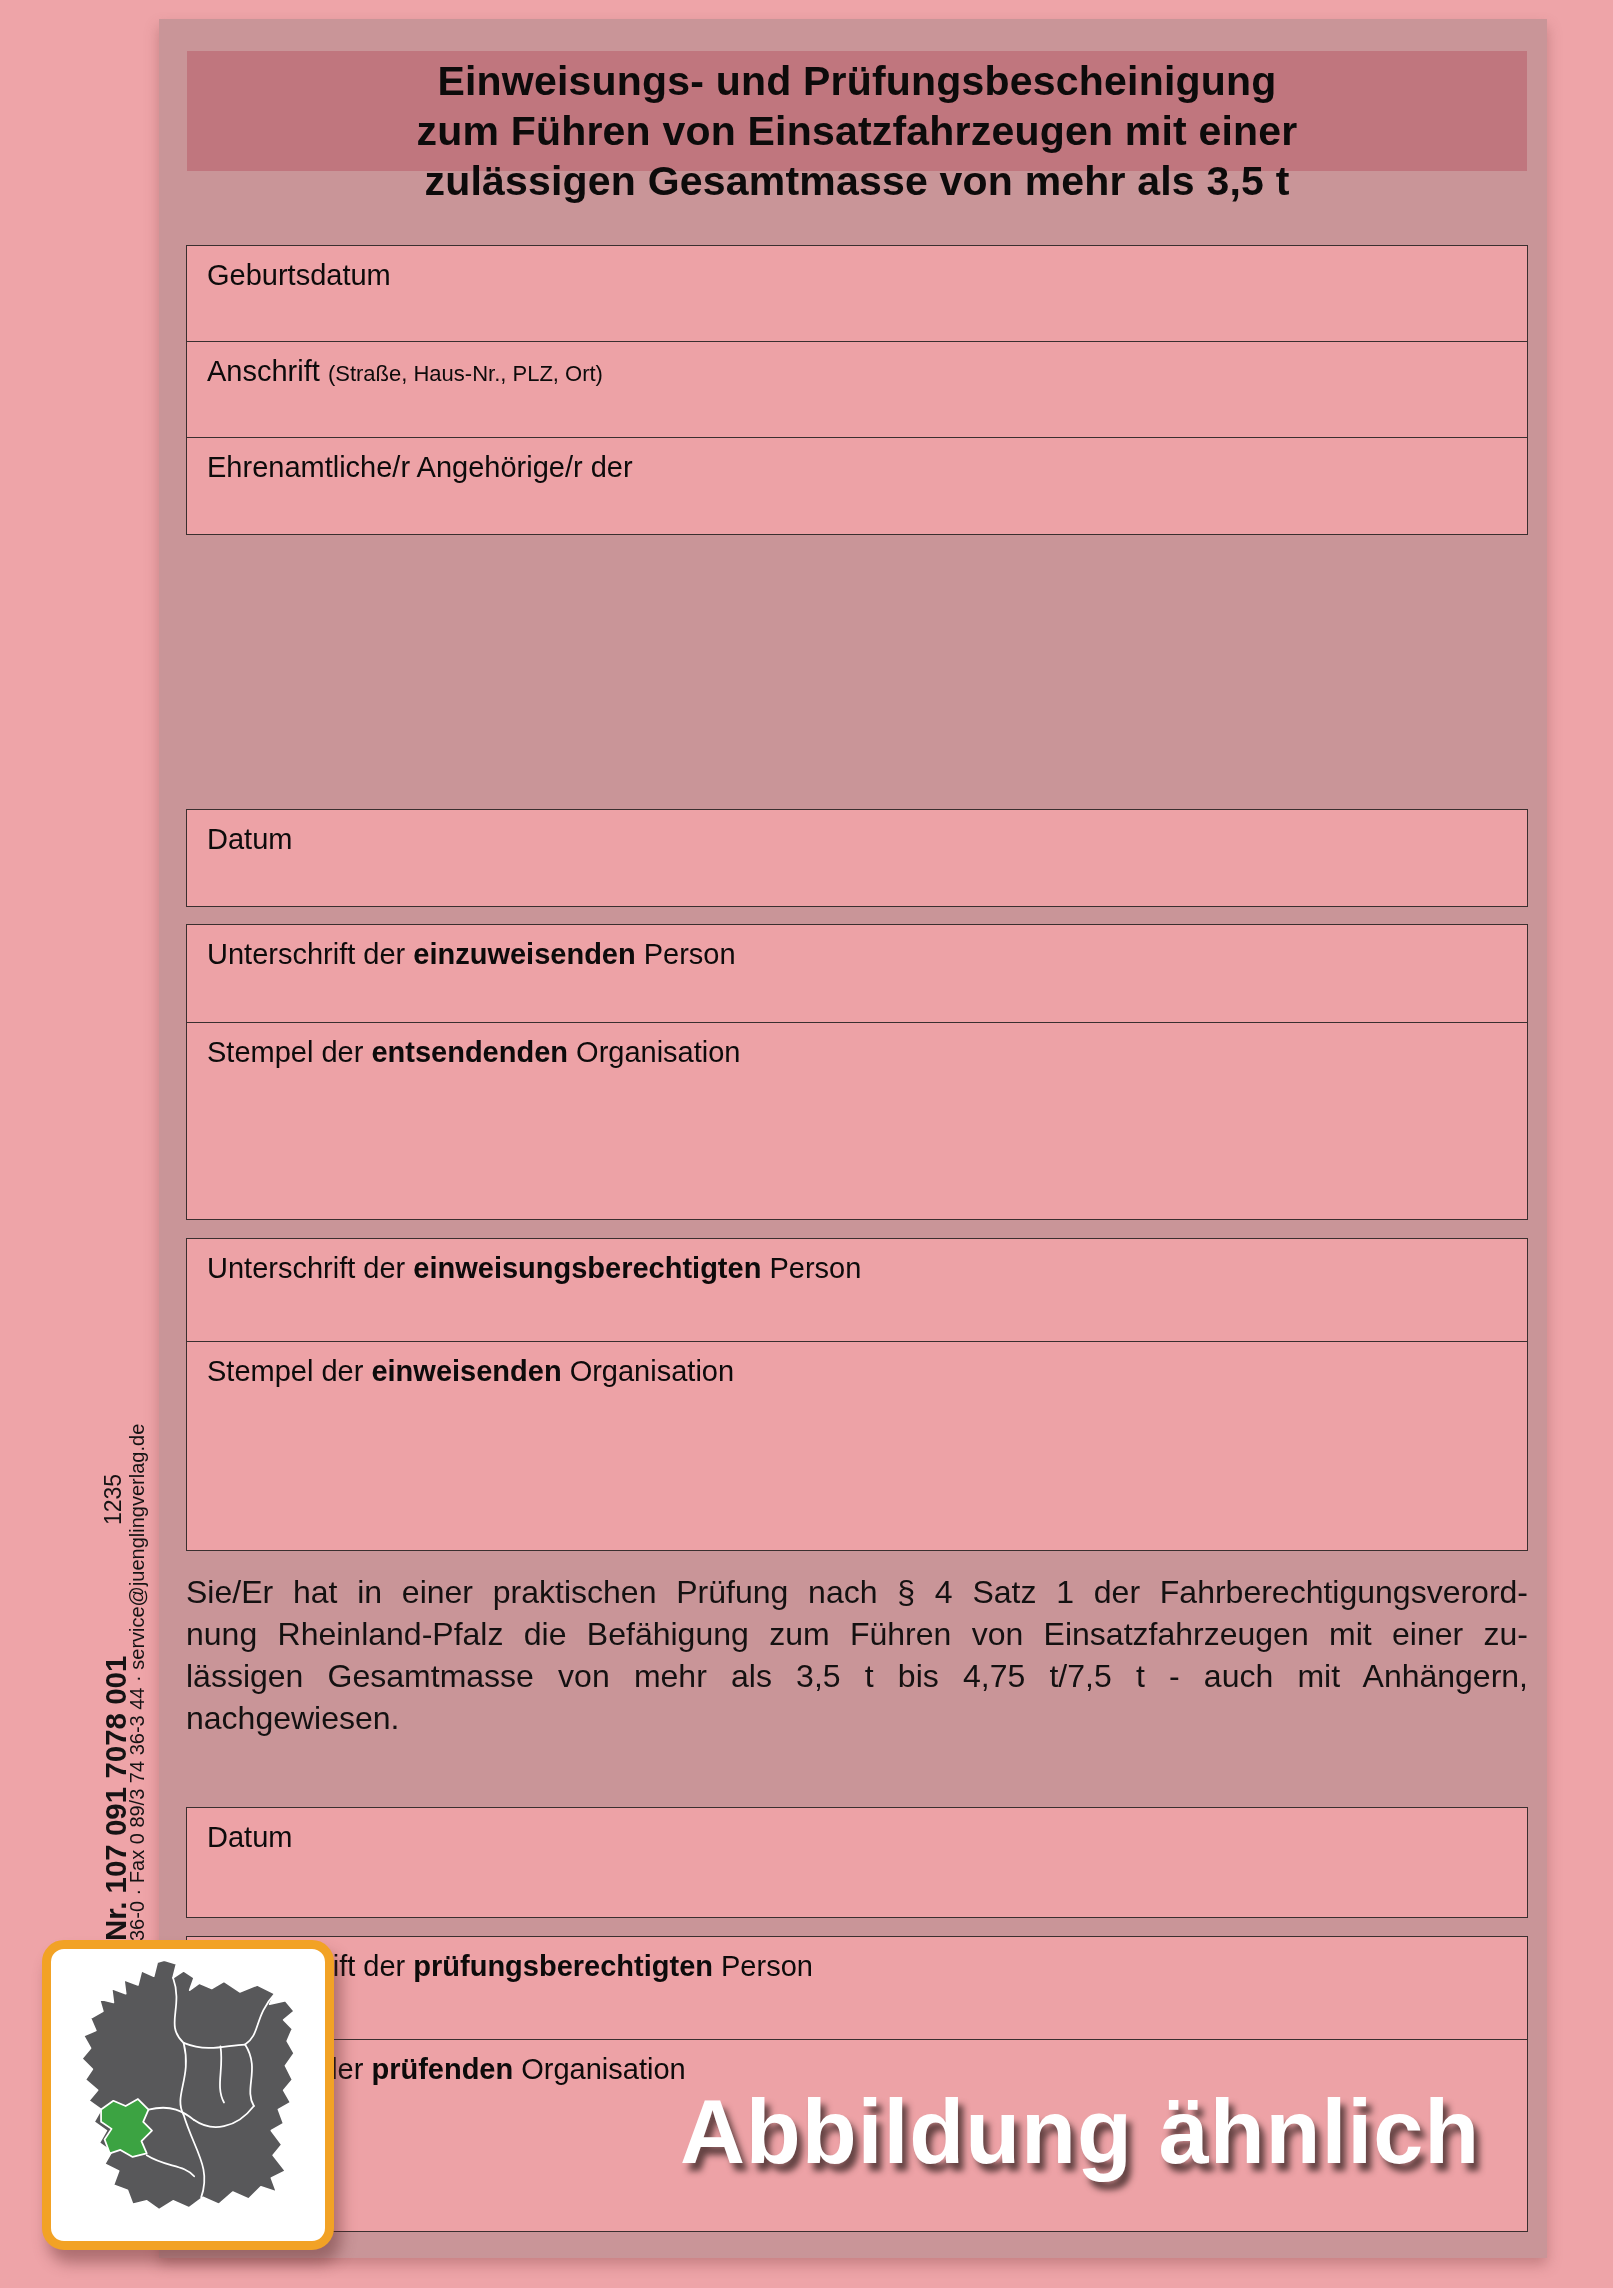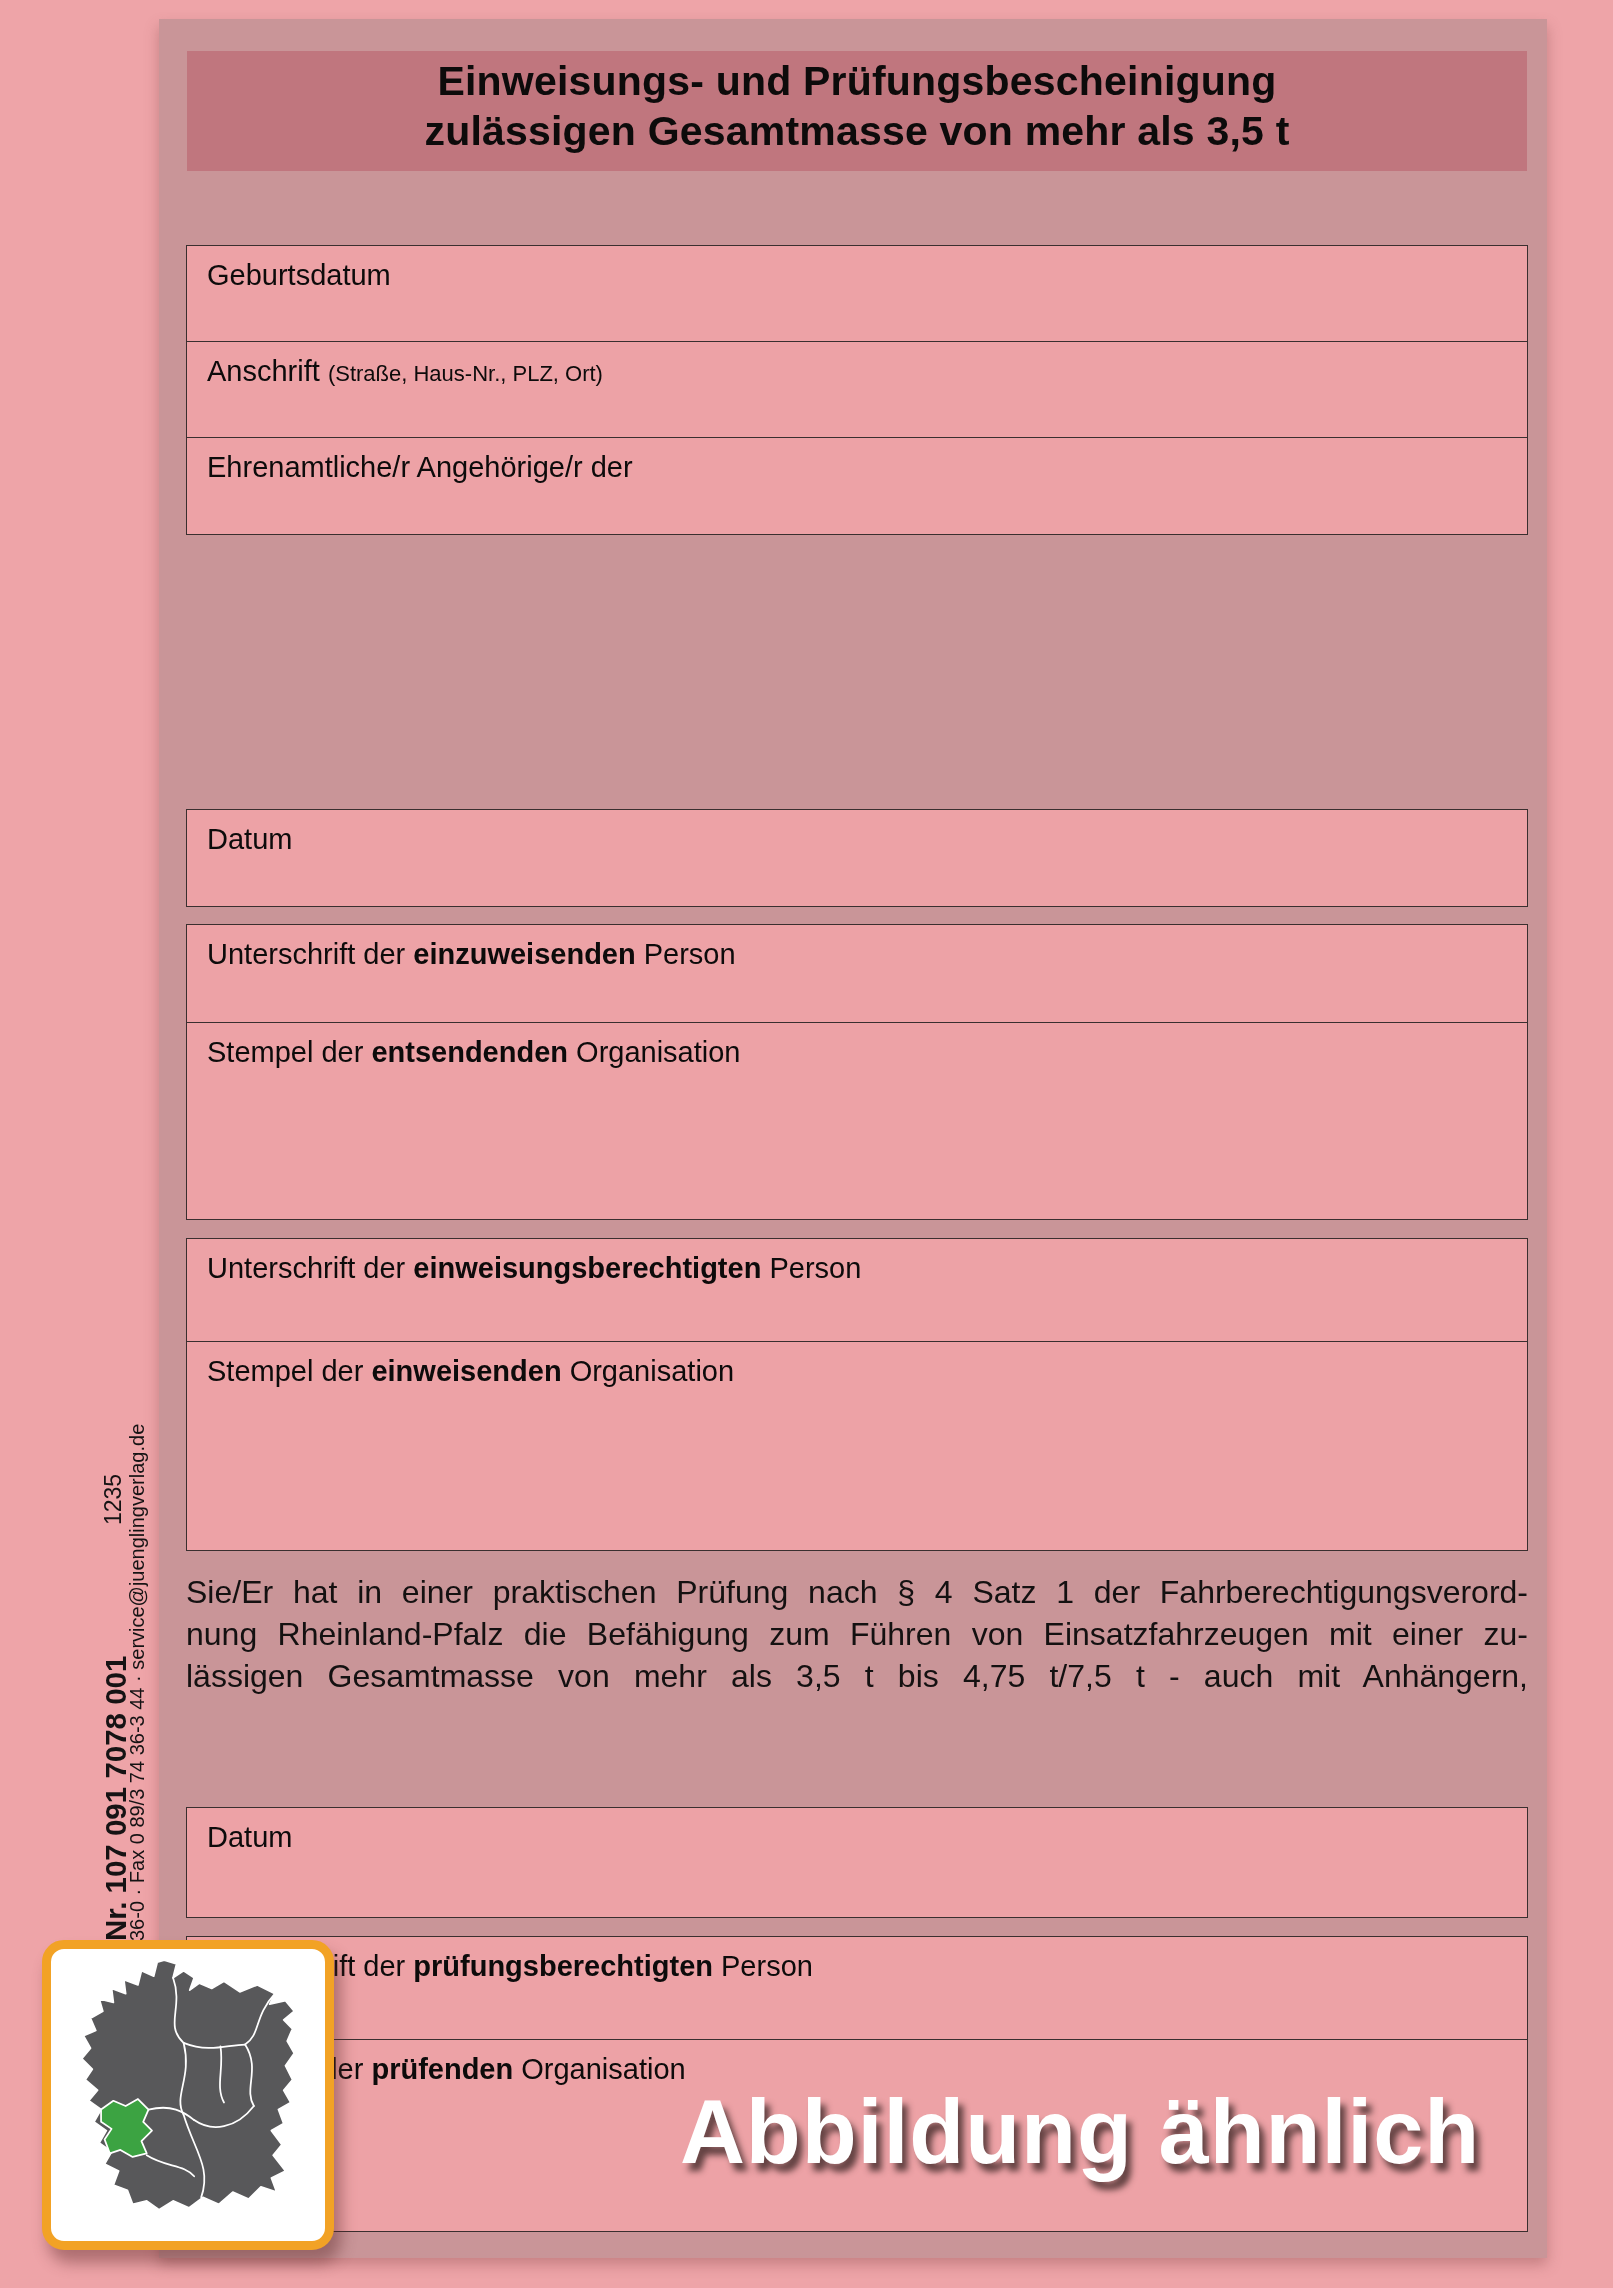--- a/index.html
+++ b/index.html
@@ -31,20 +31,21 @@
 </style>
 </head>
 <body>
 
 <div id="stage">
 
   <div class="card"></div>
 
   <div class="header">
     <div class="t pad">Einweisungs- und Prüfungsbescheinigung</div>
+    <div class="t">zum Führen von Einsatzfahrzeugen mit einer</div>
     <div class="t">zulässigen Gesamtmasse von mehr als 3,5 t</div>
   </div>
 
   <div class="fbox" style="top:245px;">
     <div class="row" style="height:95px;">
       <div class="lbl">Geburtsdatum</div>
     </div>
     <div class="row" style="height:96px;">
       <div class="lbl"><span>Anschrift</span>&nbsp;<span class="hint">(Straße, Haus-Nr., PLZ, Ort)</span></div>
     </div>
@@ -73,20 +74,21 @@
     </div>
     <div class="row" style="height:209px;">
       <div class="lbl"><span>Stempel der </span><b>einweisenden</b><span> Organisation</span></div>
     </div>
   </div>
 
   <div class="para" style="top:1571px;">
     <div class="jline">Sie/Er hat in einer praktischen Prüfung nach § 4 Satz 1 der Fahrberechtigungsverord-</div>
     <div class="jline">nung Rheinland-Pfalz die Befähigung zum Führen von Einsatzfahrzeugen mit einer zu-</div>
     <div class="jline">lässigen Gesamtmasse von mehr als 3,5 t bis 4,75 t/7,5 t - auch mit Anhängern,</div>
+    <div class="lline">nachgewiesen.</div>
   </div>
 
   <div class="fbox" style="top:1807px;height:111px;">
     <div class="lbl">Datum</div>
   </div>
 
   <div class="fbox" style="top:1936px;">
     <div class="row" style="height:102px;">
       <div class="lbl"><span>Unterschrift der </span><b>prüfungsberechtigten</b><span> Person</span></div>
     </div>

